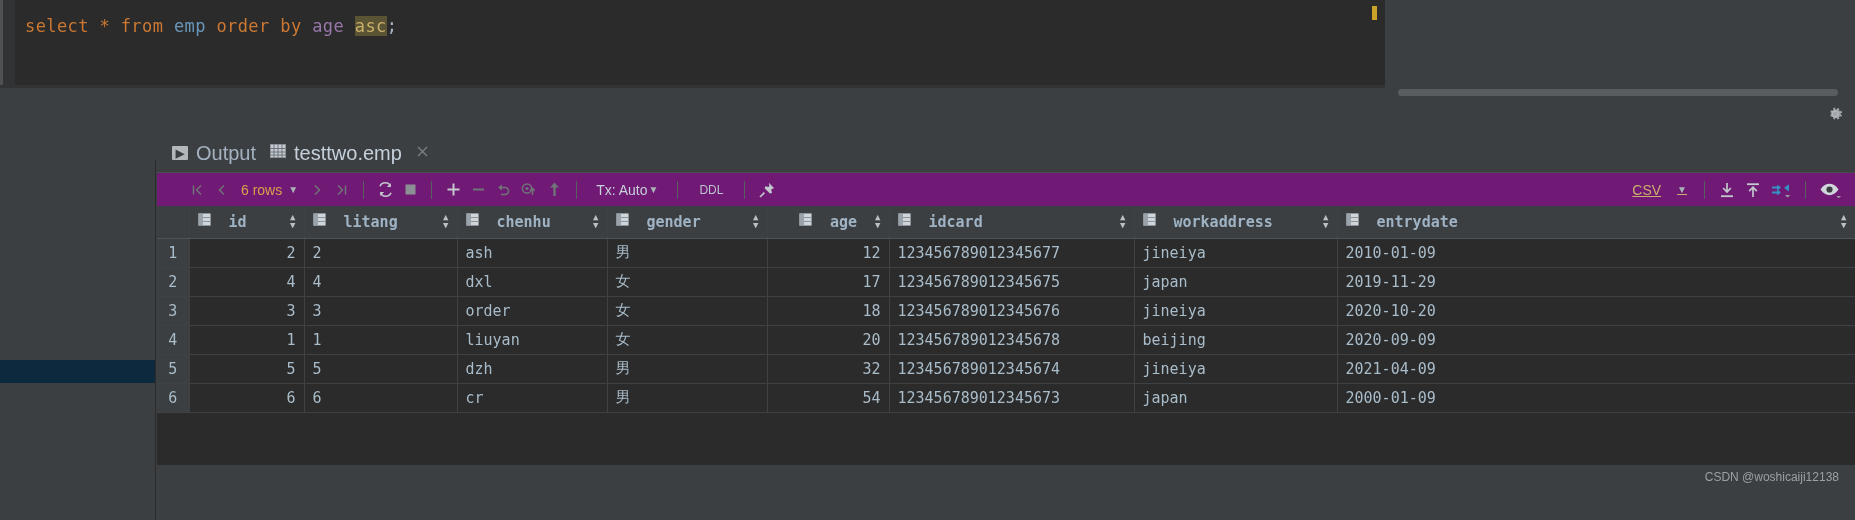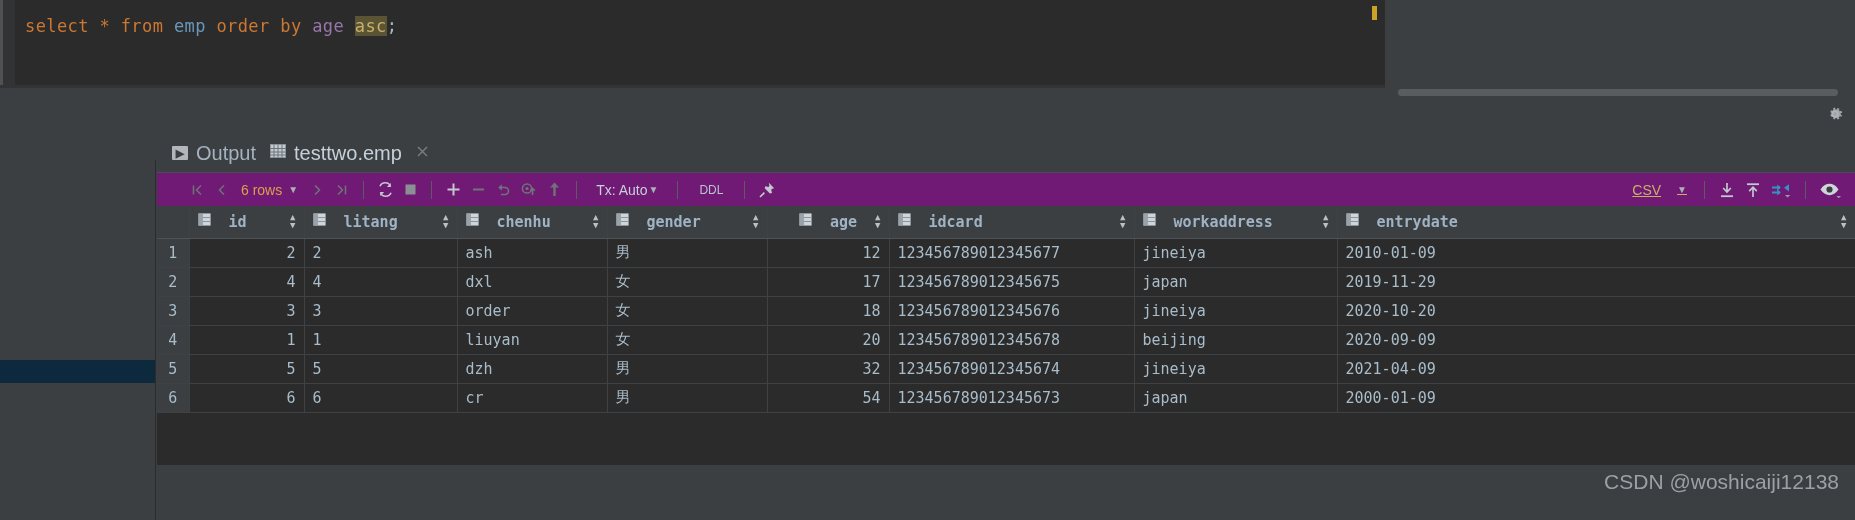--- a/index.html
+++ b/index.html
@@ -159,21 +159,21 @@
       linear-gradient(to bottom, transparent 0 3px, #8d959b 3px 4px, transparent 4px 7px, #8d959b 7px 8px, transparent 8px 11px);
   }
   .rownum {
     background: #3c3f41; color: #9aa3aa; text-align: center;
     border-right: 1px solid #4a4d4f;
   }
   td.num { text-align: right; }
 
   .watermark {
     position: absolute; right: 16px; top: 470px;
-    font-size: 21px; color: #9aa0a5;
+    font-size: 12px; color: #9aa0a5;
   }
 </style>
 </head>
 <body>
 
 <div id="root">
 
   <div class="editor">
     <div class="editor-gutter"></div>
     <div class="sql-line" id="sql-line"><span class="kw">select</span><span class="punct"> </span><span class="star">*</span><span class="punct"> </span><span class="kw">from</span><span class="punct"> </span><span class="tbl">emp</span><span class="punct"> </span><span class="kw">order</span><span class="punct"> </span><span class="kw">by</span><span class="punct"> </span><span class="col">age</span><span class="punct"> </span><span class="sel">asc</span><span class="punct">;</span></div>

